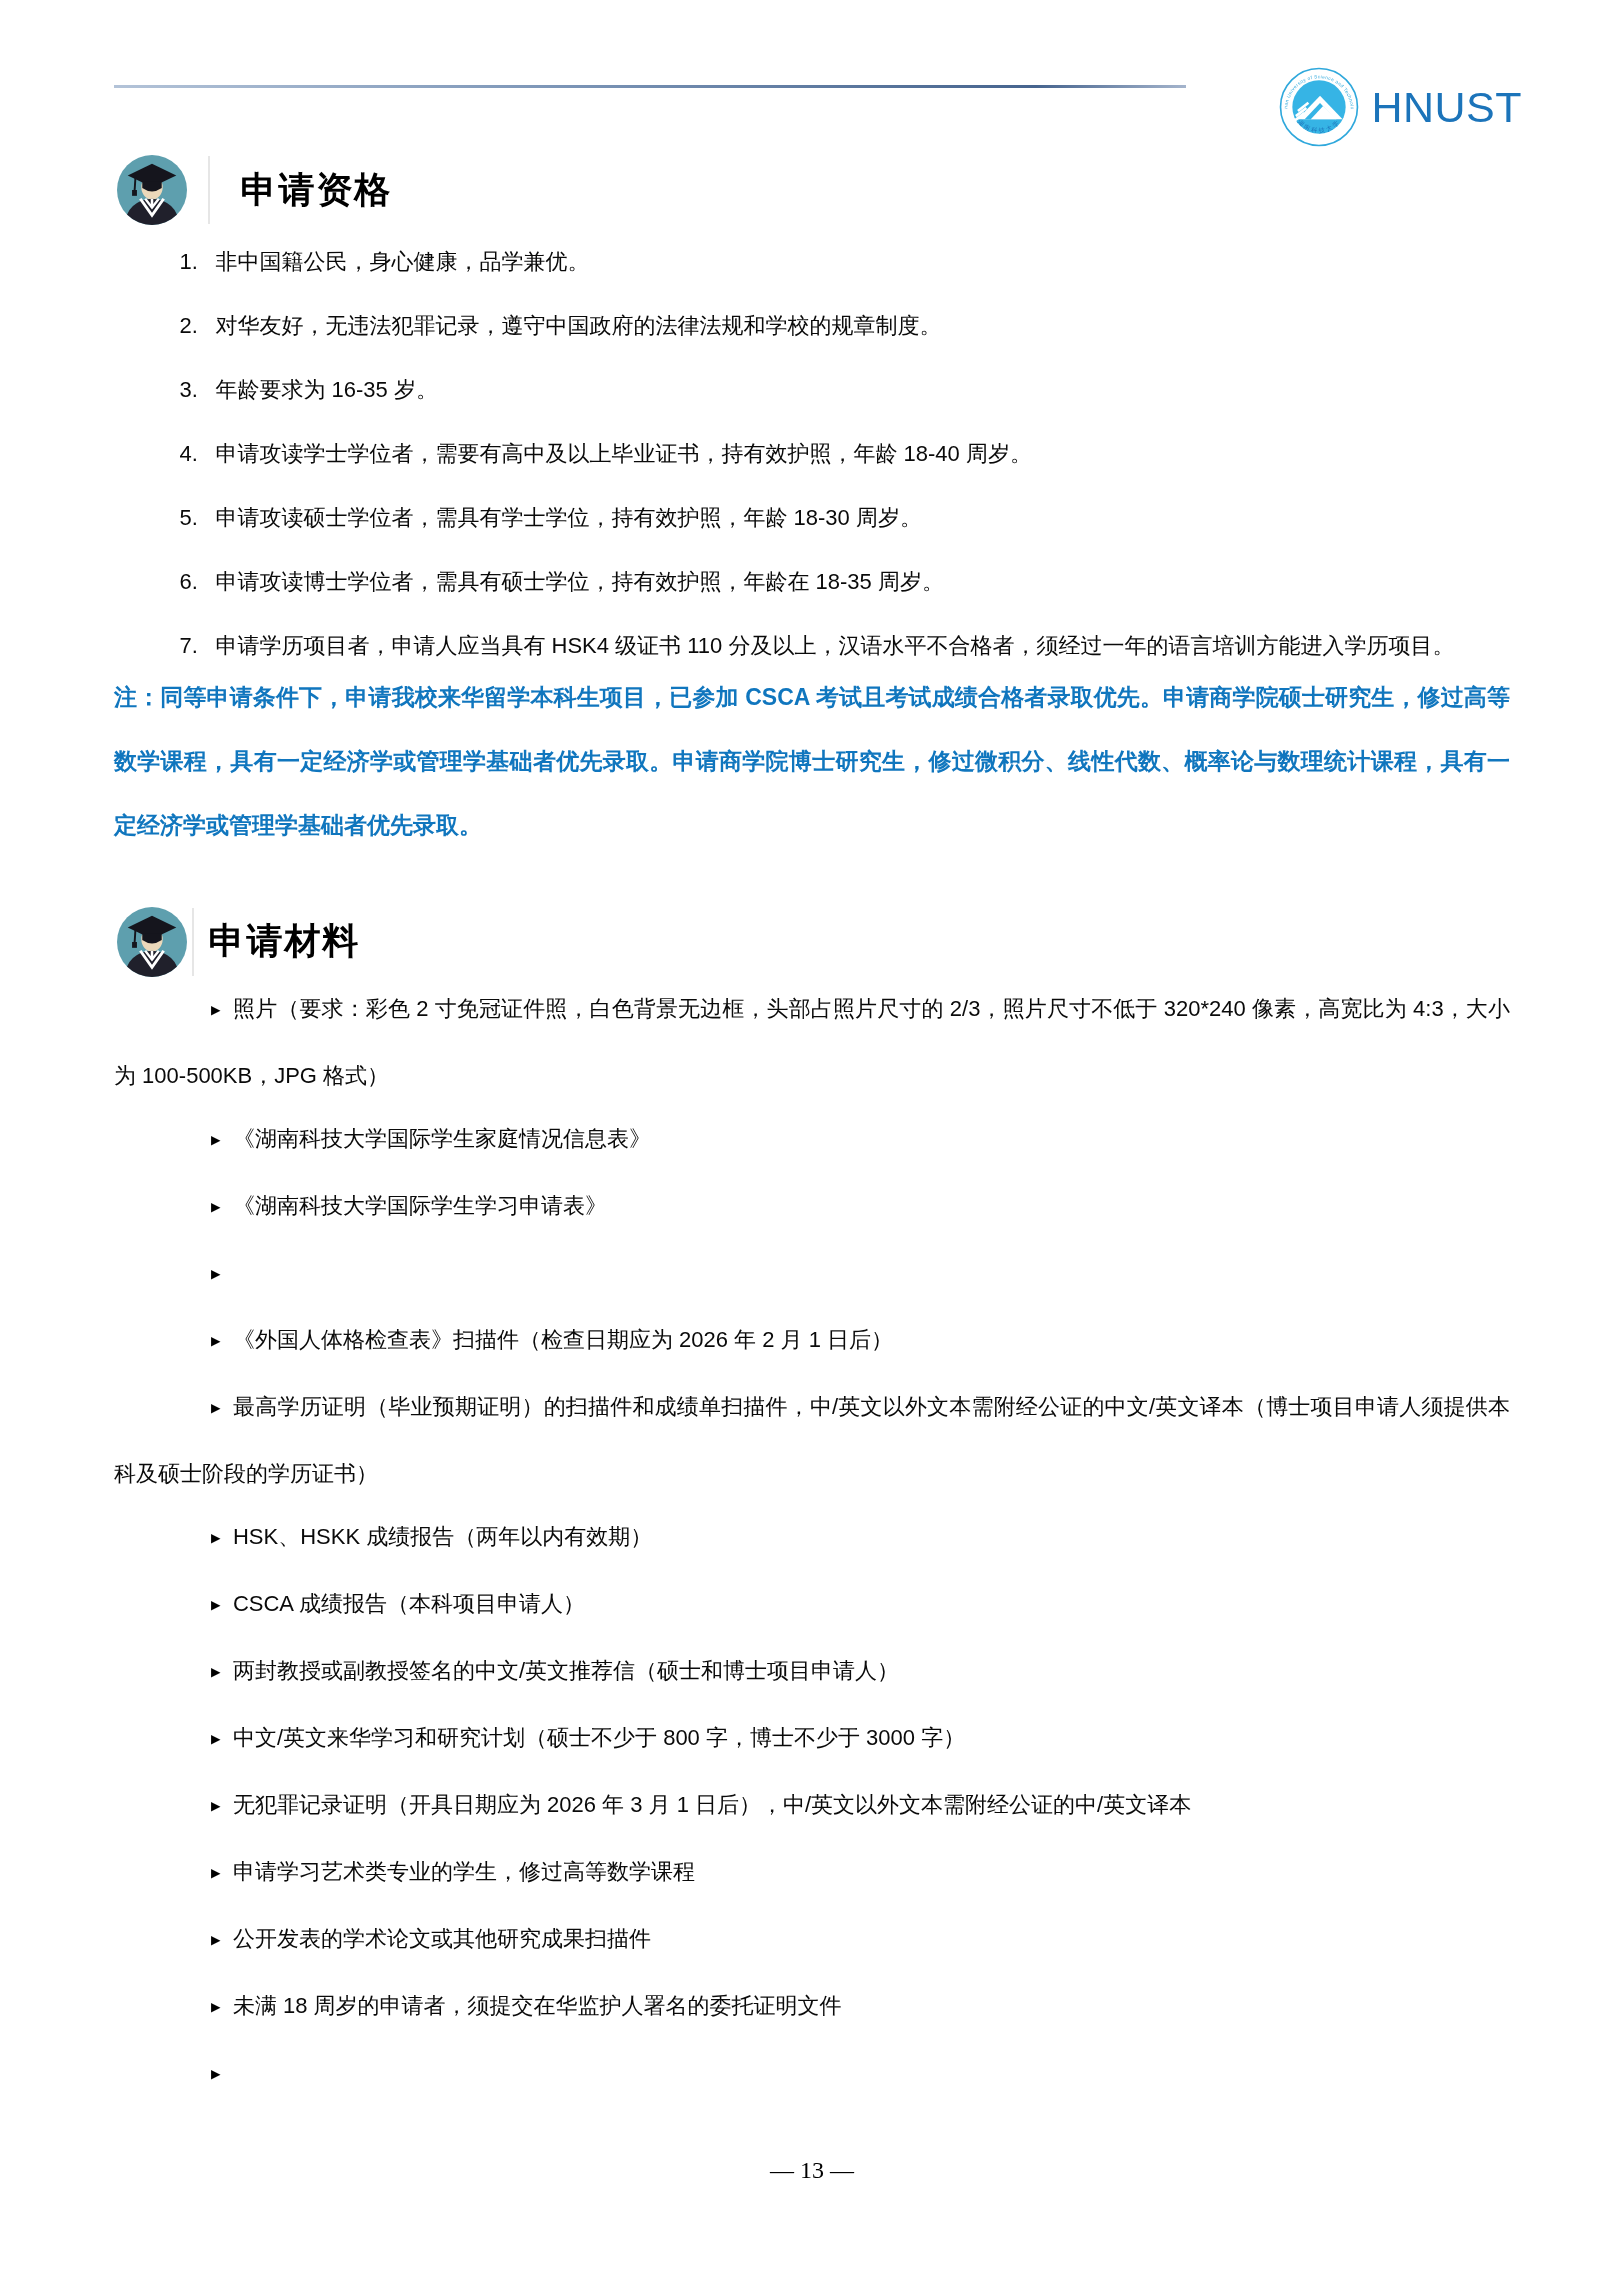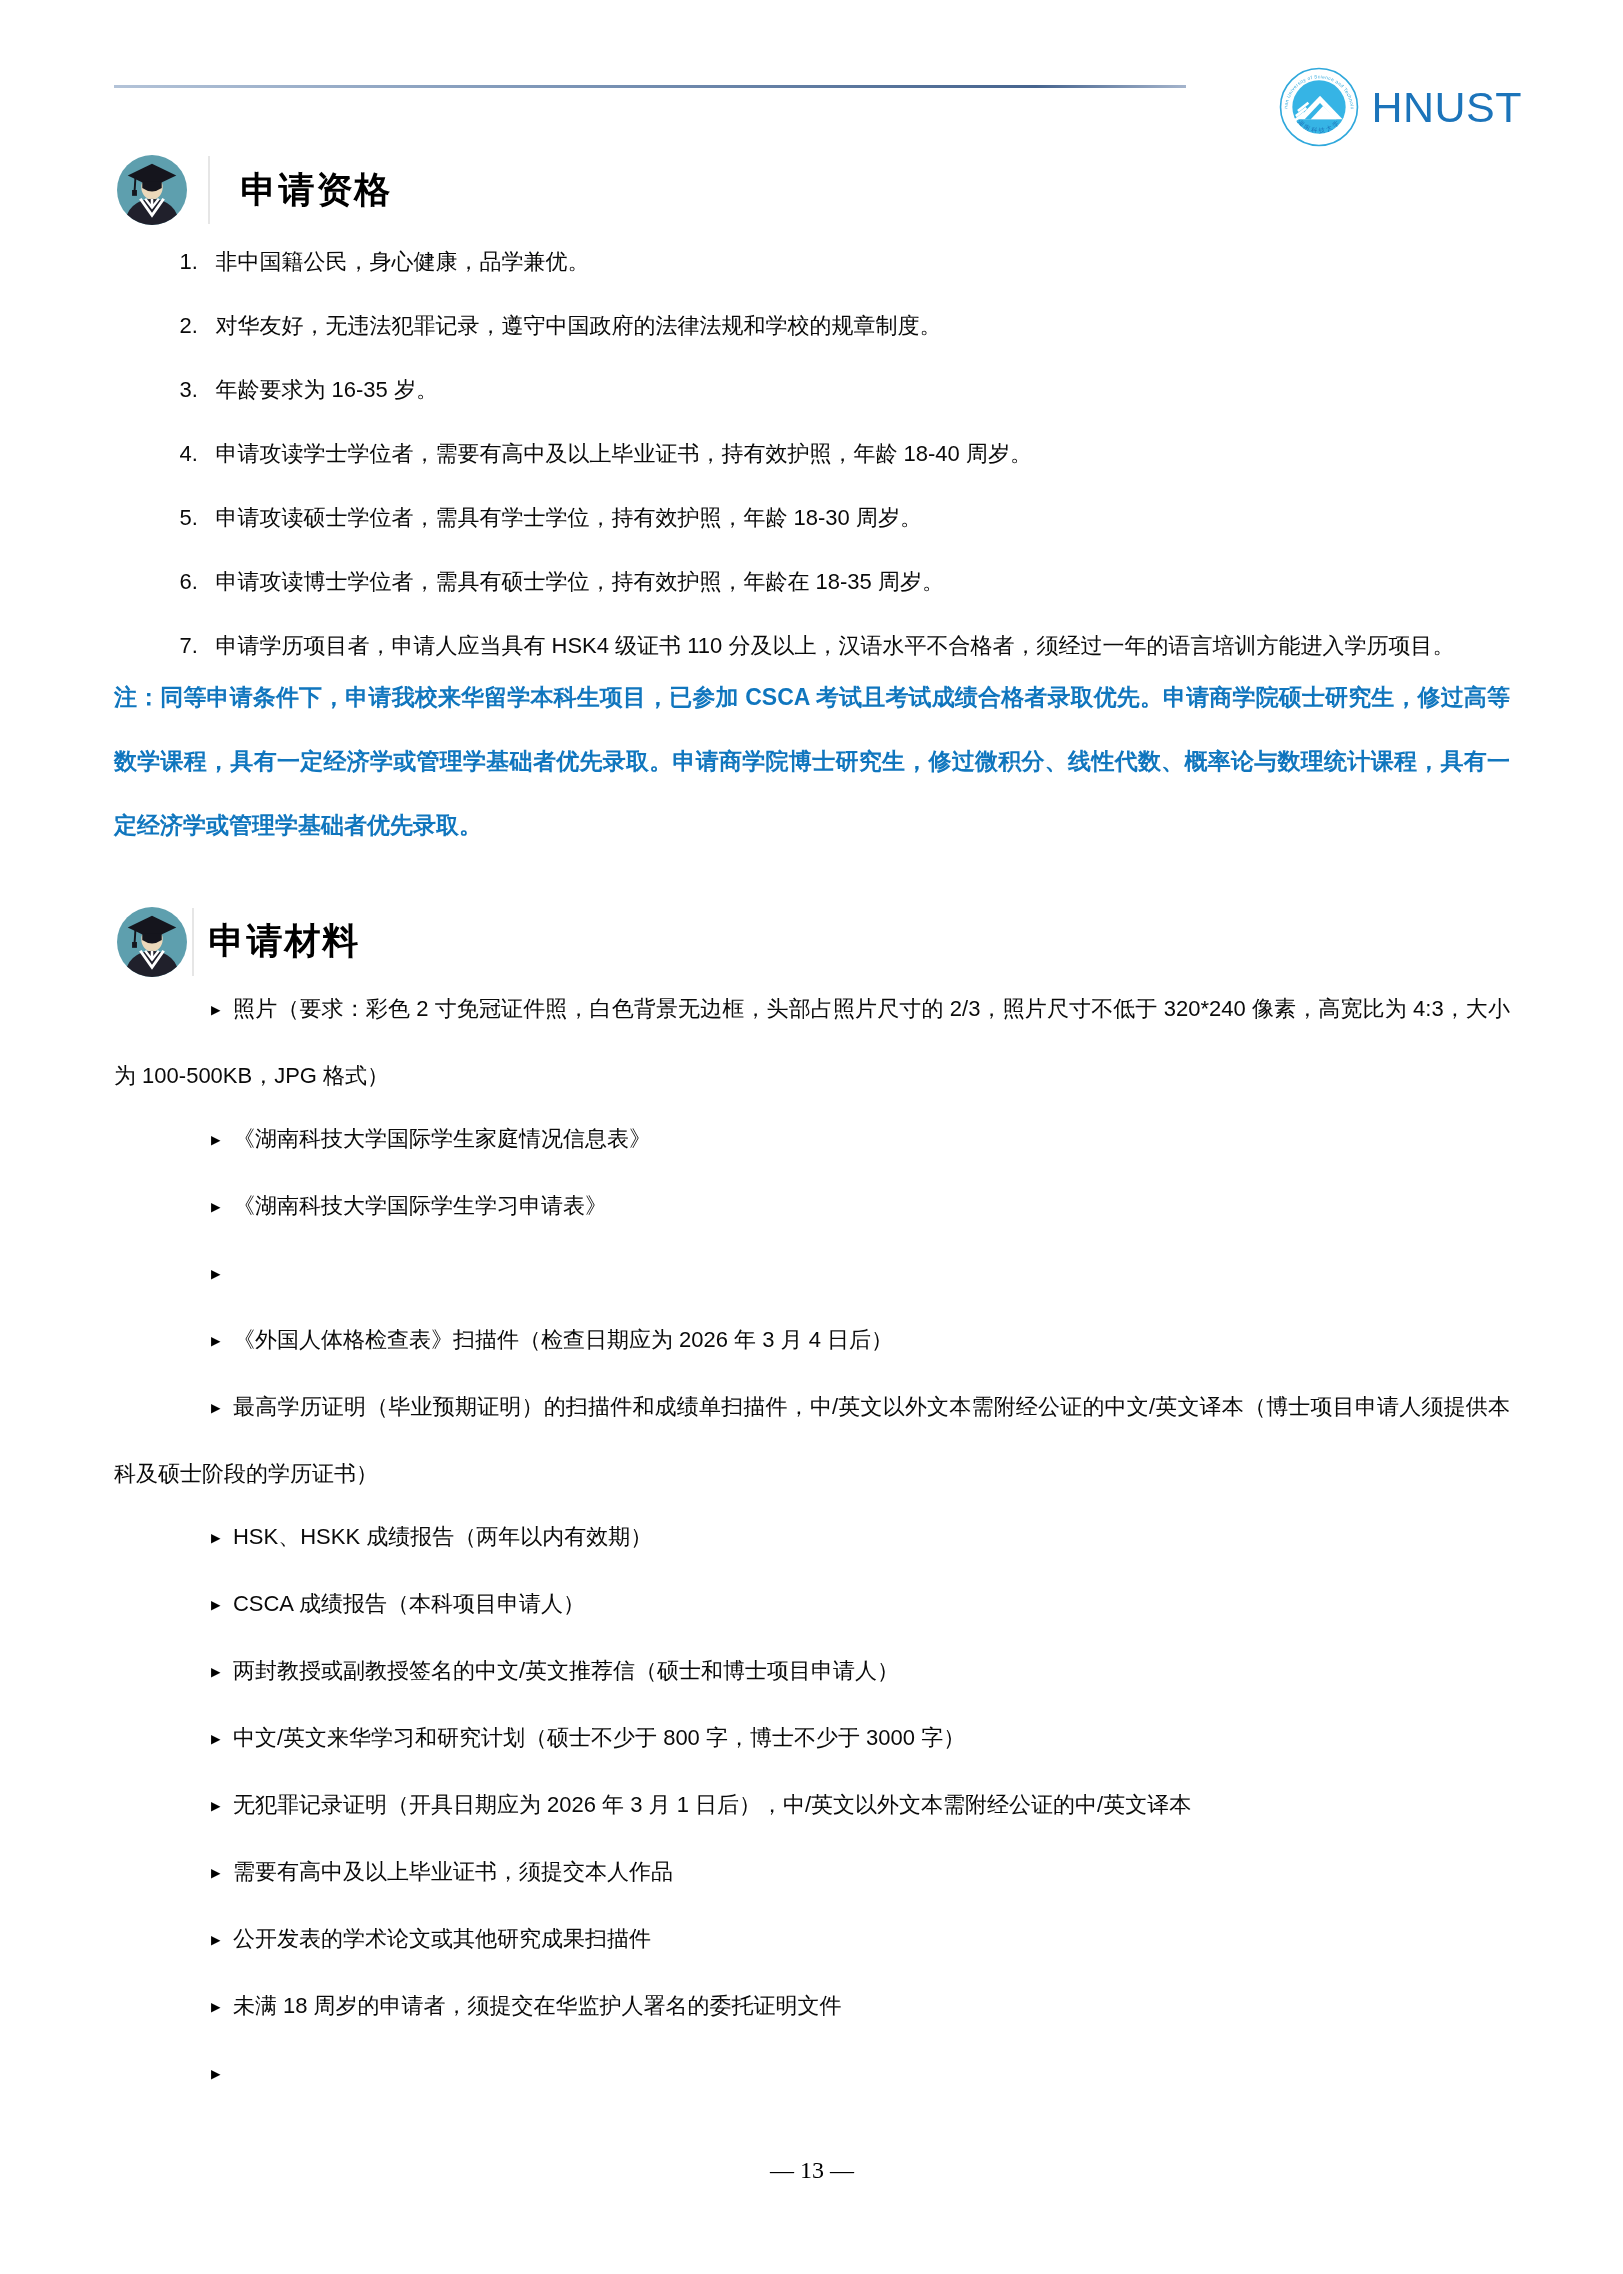--- a/index.html
+++ b/index.html
@@ -146,21 +146,21 @@
 
         <div class="bullet">
           <span class="tri"></span><span>《湖南科技大学国际学生学习申请表》</span>
         </div>
 
         <div class="bullet">
           <span class="tri"></span>
         </div>
 
         <div class="bullet">
-          <span class="tri"></span><span>《外国人体格检查表》扫描件（检查日期应为 2026 年 3 月 4 日后）</span>
+          <span class="tri"></span><span>《外国人体格检查表》扫描件（检查日期应为 2026 年 2 月 1 日后）</span>
         </div>
 
         <div class="bullet">
           <span class="tri"></span><span>最高学历证明（毕业预期证明）的扫描件和成绩单扫描件，中/英文以外文本需附经公证的中文/英文译本（博士项目申请人须提供本科及硕士阶段的学历证书）</span>
         </div>
 
         <div class="bullet">
           <span class="tri"></span><span>HSK、HSKK 成绩报告（两年以内有效期）</span>
         </div>
 
@@ -174,21 +174,21 @@
 
         <div class="bullet">
           <span class="tri"></span><span>中文/英文来华学习和研究计划（硕士不少于 800 字，博士不少于 3000 字）</span>
         </div>
 
         <div class="bullet">
           <span class="tri"></span><span>无犯罪记录证明（开具日期应为 2026 年 3 月 1 日后），中/英文以外文本需附经公证的中/英文译本</span>
         </div>
 
         <div class="bullet">
-          <span class="tri"></span><span>需要有高中及以上毕业证书，须提交本人作品</span>
+          <span class="tri"></span><span>申请学习艺术类专业的学生，修过高等数学课程</span>
         </div>
 
         <div class="bullet">
           <span class="tri"></span><span>公开发表的学术论文或其他研究成果扫描件</span>
         </div>
 
         <div class="bullet">
           <span class="tri"></span><span>未满 18 周岁的申请者，须提交在华监护人署名的委托证明文件</span>
         </div>
 

